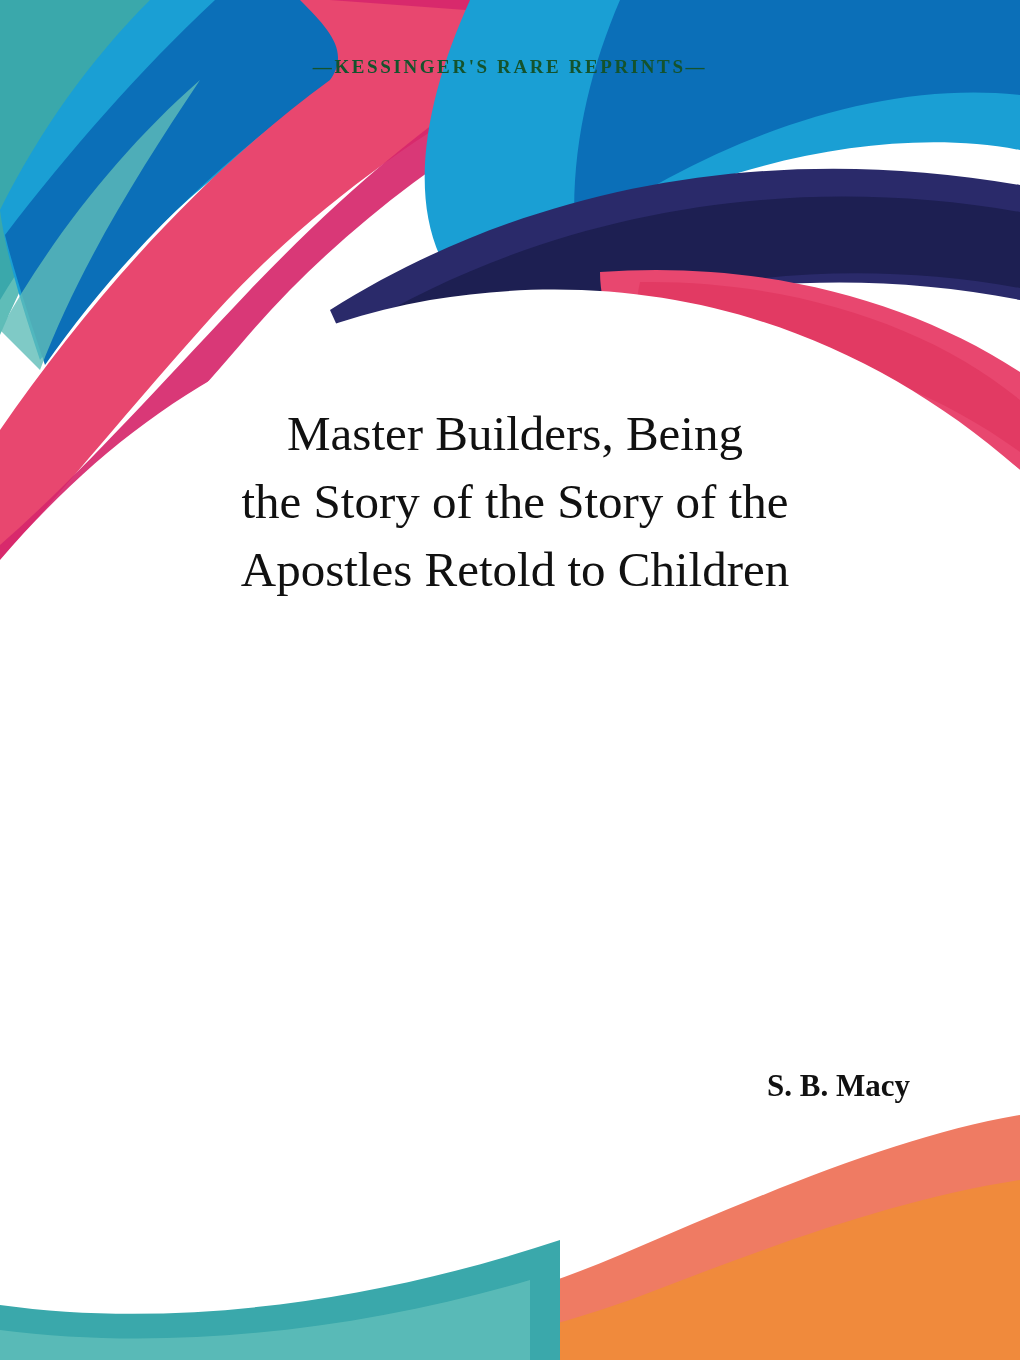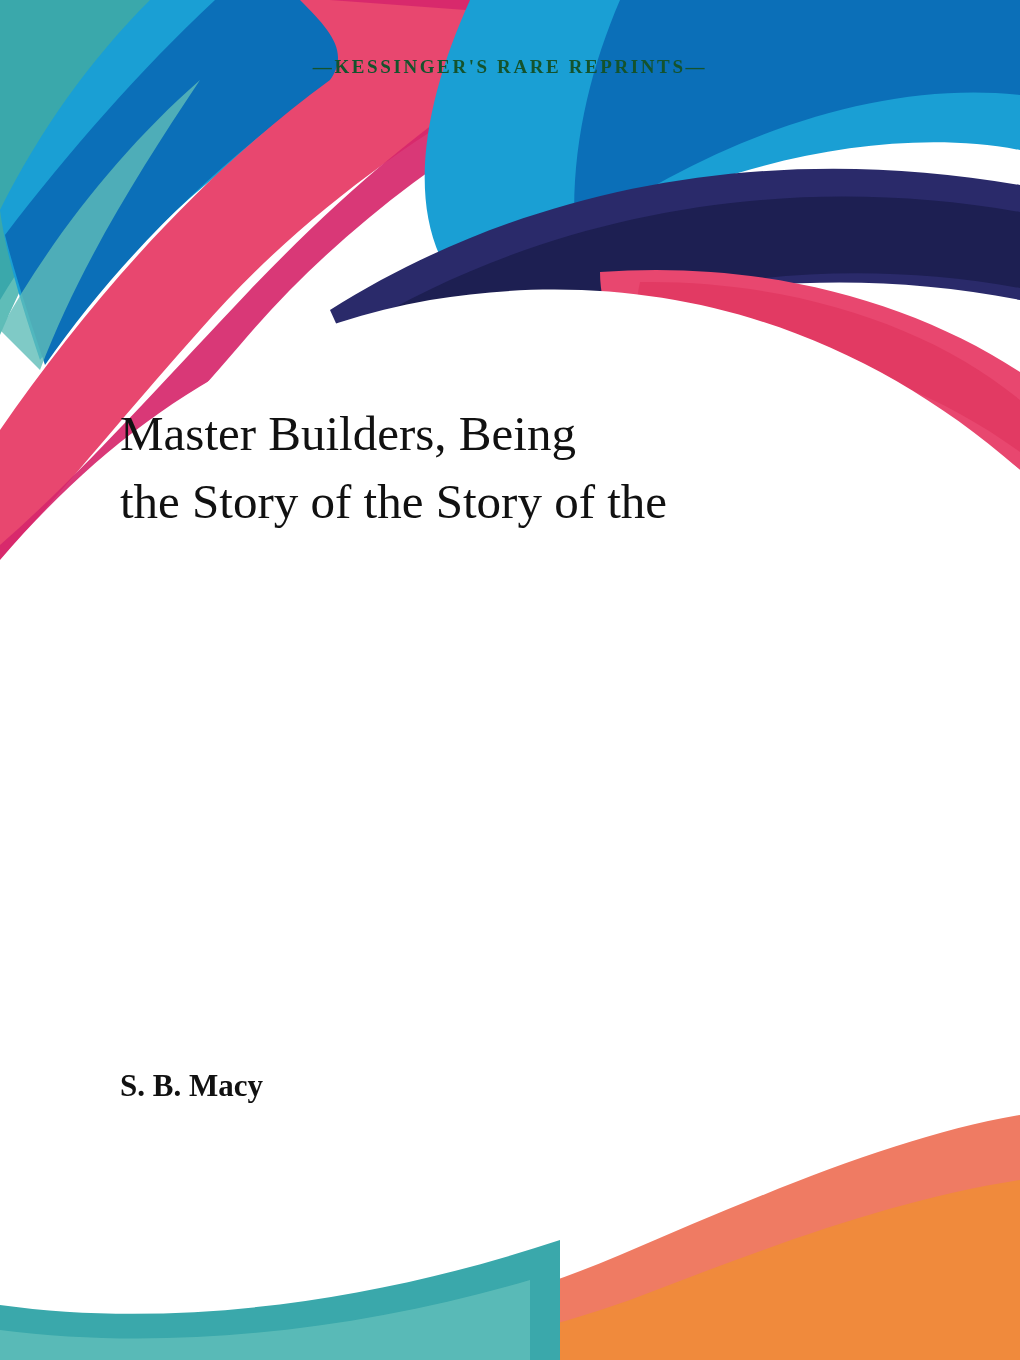--- a/index.html
+++ b/index.html
@@ -36,35 +36,35 @@
     letter-spacing: 2.6px;
     font-weight: 700;
     color: #14532d;
     white-space: nowrap;
   }
   .title-block {
     position: absolute;
     left: 120px;
     top: 400px;
     width: 790px;
-    text-align: left;
+    text-align: center;
   }
   .title-line {
     font-family: "Liberation Serif", serif;
     font-size: 49px;
     line-height: 68px;
     color: #111111;
     white-space: nowrap;
   }
   .author-block {
     position: absolute;
     left: 120px;
     top: 1068px;
     width: 790px;
-    text-align: left;
+    text-align: right;
   }
   .author {
     font-family: "Liberation Serif", serif;
     font-size: 31px;
     font-weight: 700;
     color: #111111;
   }
 </style>
 </head>
 <body>
@@ -103,19 +103,20 @@
 
     <path d="M0,1305 C180,1330 380,1300 560,1240 L560,1360 L0,1360 Z" fill="#3aa8ab"></path>
     <path d="M0,1330 C170,1352 360,1330 530,1280 L530,1360 L0,1360 Z" fill="#5fbdb8" opacity="0.85"></path>
   </svg>
 
   <div class="imprint">—KESSINGER'S RARE REPRINTS—</div>
 
   <div class="title-block">
     <div class="title-line">Master Builders, Being</div>
     <div class="title-line">the Story of the Story of the</div>
+    <div class="title-line">Apostles Retold to Children</div>
   </div>
 
   <div class="author-block">
     <div class="author">S. B. Macy</div>
   </div>
 
 </div>
 
 </body></html>

